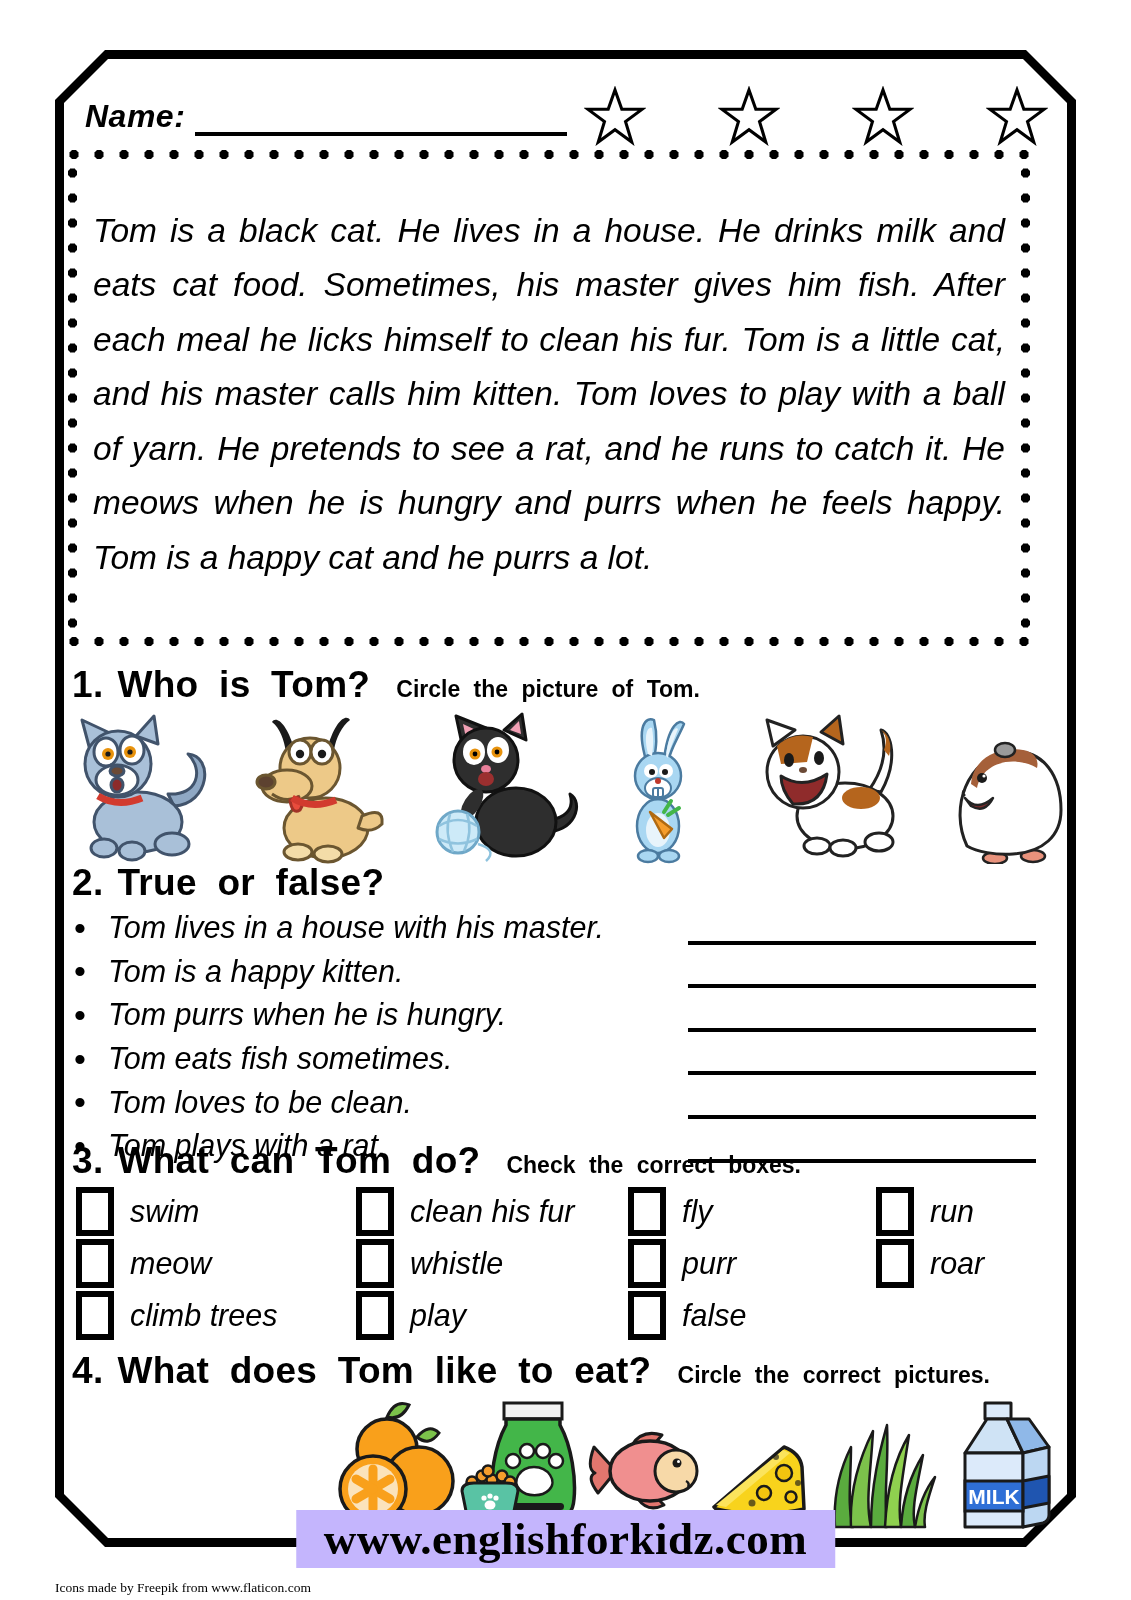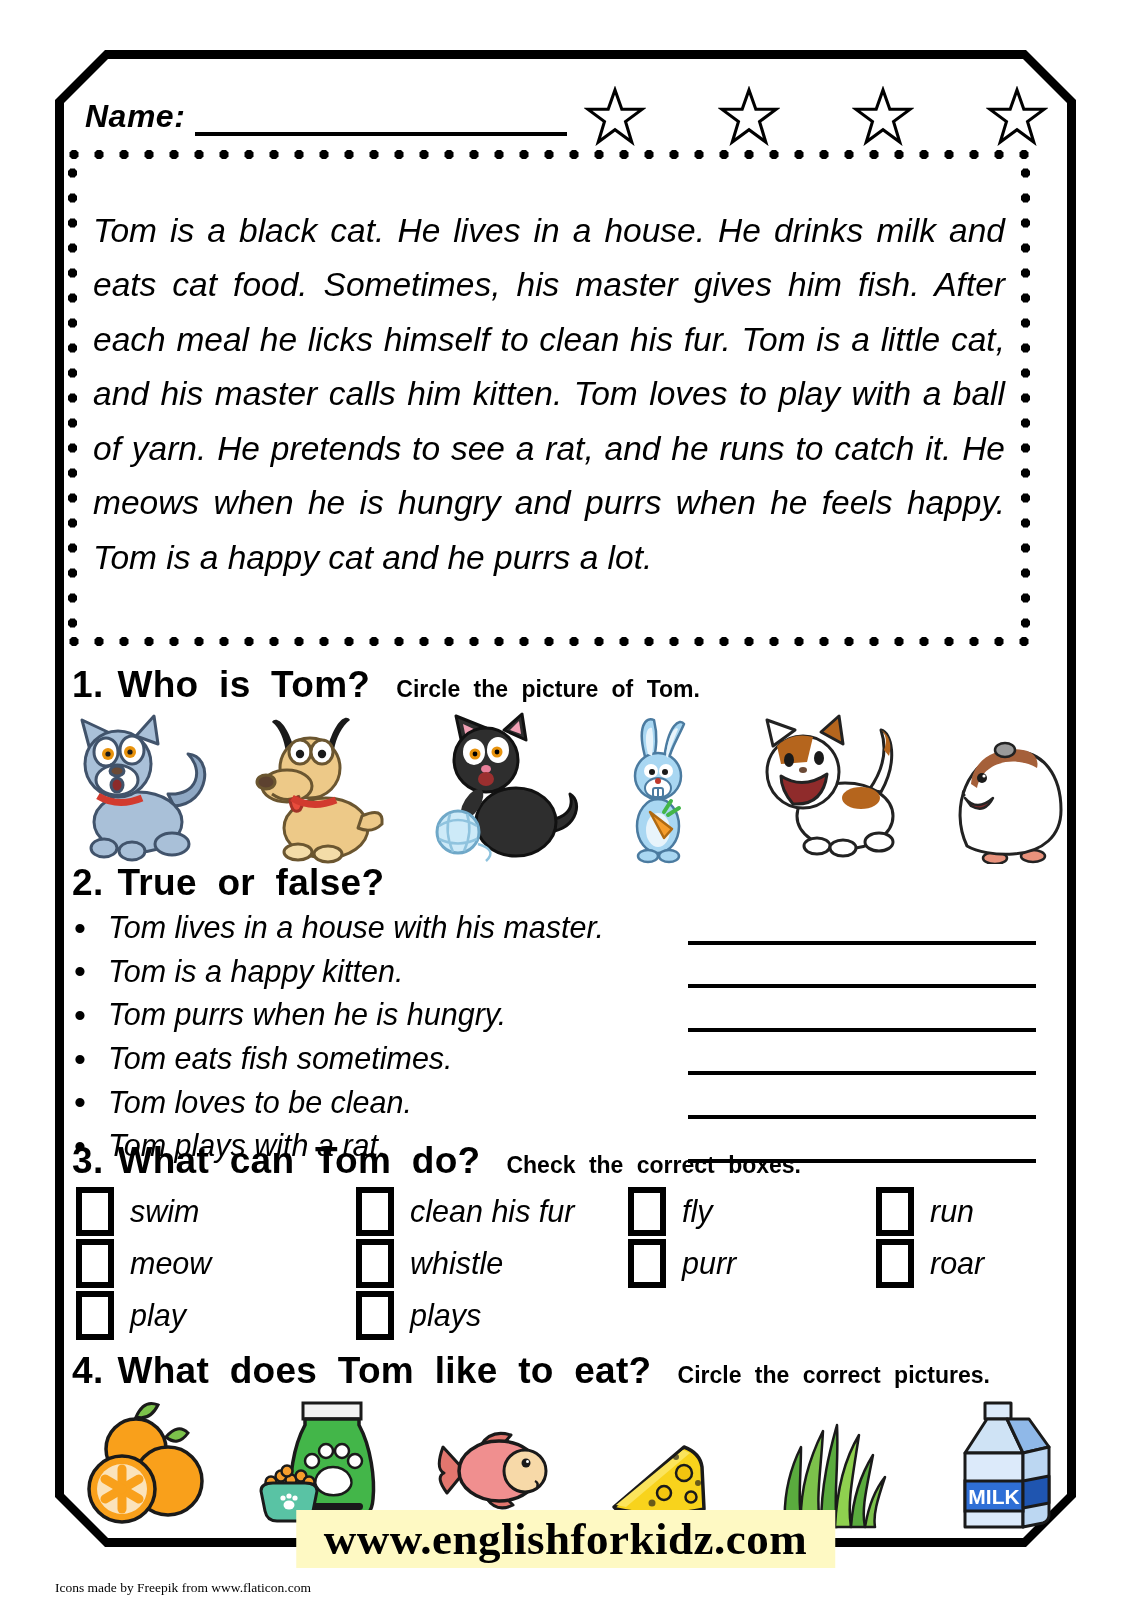--- a/index.html
+++ b/index.html
@@ -48,24 +48,24 @@
   .q2-text{font-style:italic;font-size:30.5px;}
   .q2-line{position:absolute;right:0;bottom:5px;width:348px;border-bottom:4px solid #000;}
 
   .q3-grid{position:absolute;left:76px;top:1188px;width:990px;display:grid;
            grid-template-columns:280px 272px 248px 1fr;row-gap:6px;text-align:right;}
   .q3-cell{display:flex;align-items:center;gap:16px;height:46px;}
   .checkbox{width:26px;height:37px;border:6px solid #000;background:#fff;flex:0 0 auto;}
   .q3-label{font-style:italic;font-size:30.5px;}
 
   .q4-row{position:absolute;left:80px;top:1388px;width:976px;height:152px;
-          display:flex;align-items:flex-end;justify-content:space-between;}
+          display:flex;align-items:flex-end;justify-content:flex-end;}
 
   .site{position:absolute;left:50%;transform:translateX(-50%);top:1510px;height:58px;line-height:58px;
-        background:#fef9c3;padding:0 28px;z-index:3;
+        background:#c4b5fd;padding:0 28px;z-index:3;
         font-family:"Liberation Serif",serif;font-weight:bold;font-size:45px;letter-spacing:.5px;}
   .credit{position:absolute;left:55px;top:1580px;font-family:"Liberation Serif",serif;font-size:13.5px;}
 </style>
 </head>
 <body>
 
 <div class="sheet">
 
   <div class="frame">
     <div class="frame-inner"></div>
@@ -323,25 +323,29 @@
     <div class="q3-cell">
       <div class="checkbox"></div>
       <span class="q3-label">purr</span>
     </div>
     <div class="q3-cell">
       <div class="checkbox"></div>
       <span class="q3-label">roar</span>
     </div>
     <div class="q3-cell">
       <div class="checkbox"></div>
+      <span class="q3-label">climb trees</span>
+    </div>
+    <div class="q3-cell">
+      <div class="checkbox"></div>
       <span class="q3-label">play</span>
     </div>
     <div class="q3-cell">
       <div class="checkbox"></div>
-      <span class="q3-label">plays</span>
+      <span class="q3-label">false</span>
     </div>
   </div>
 
   <div class="q-head" style="top:1350px;">
     <span class="q-num">4.</span>
     <span class="q-title">What does Tom like to eat?</span>
     <span class="q-instr">Circle the correct pictures.</span>
   </div>
 
   <div class="q4-row">

